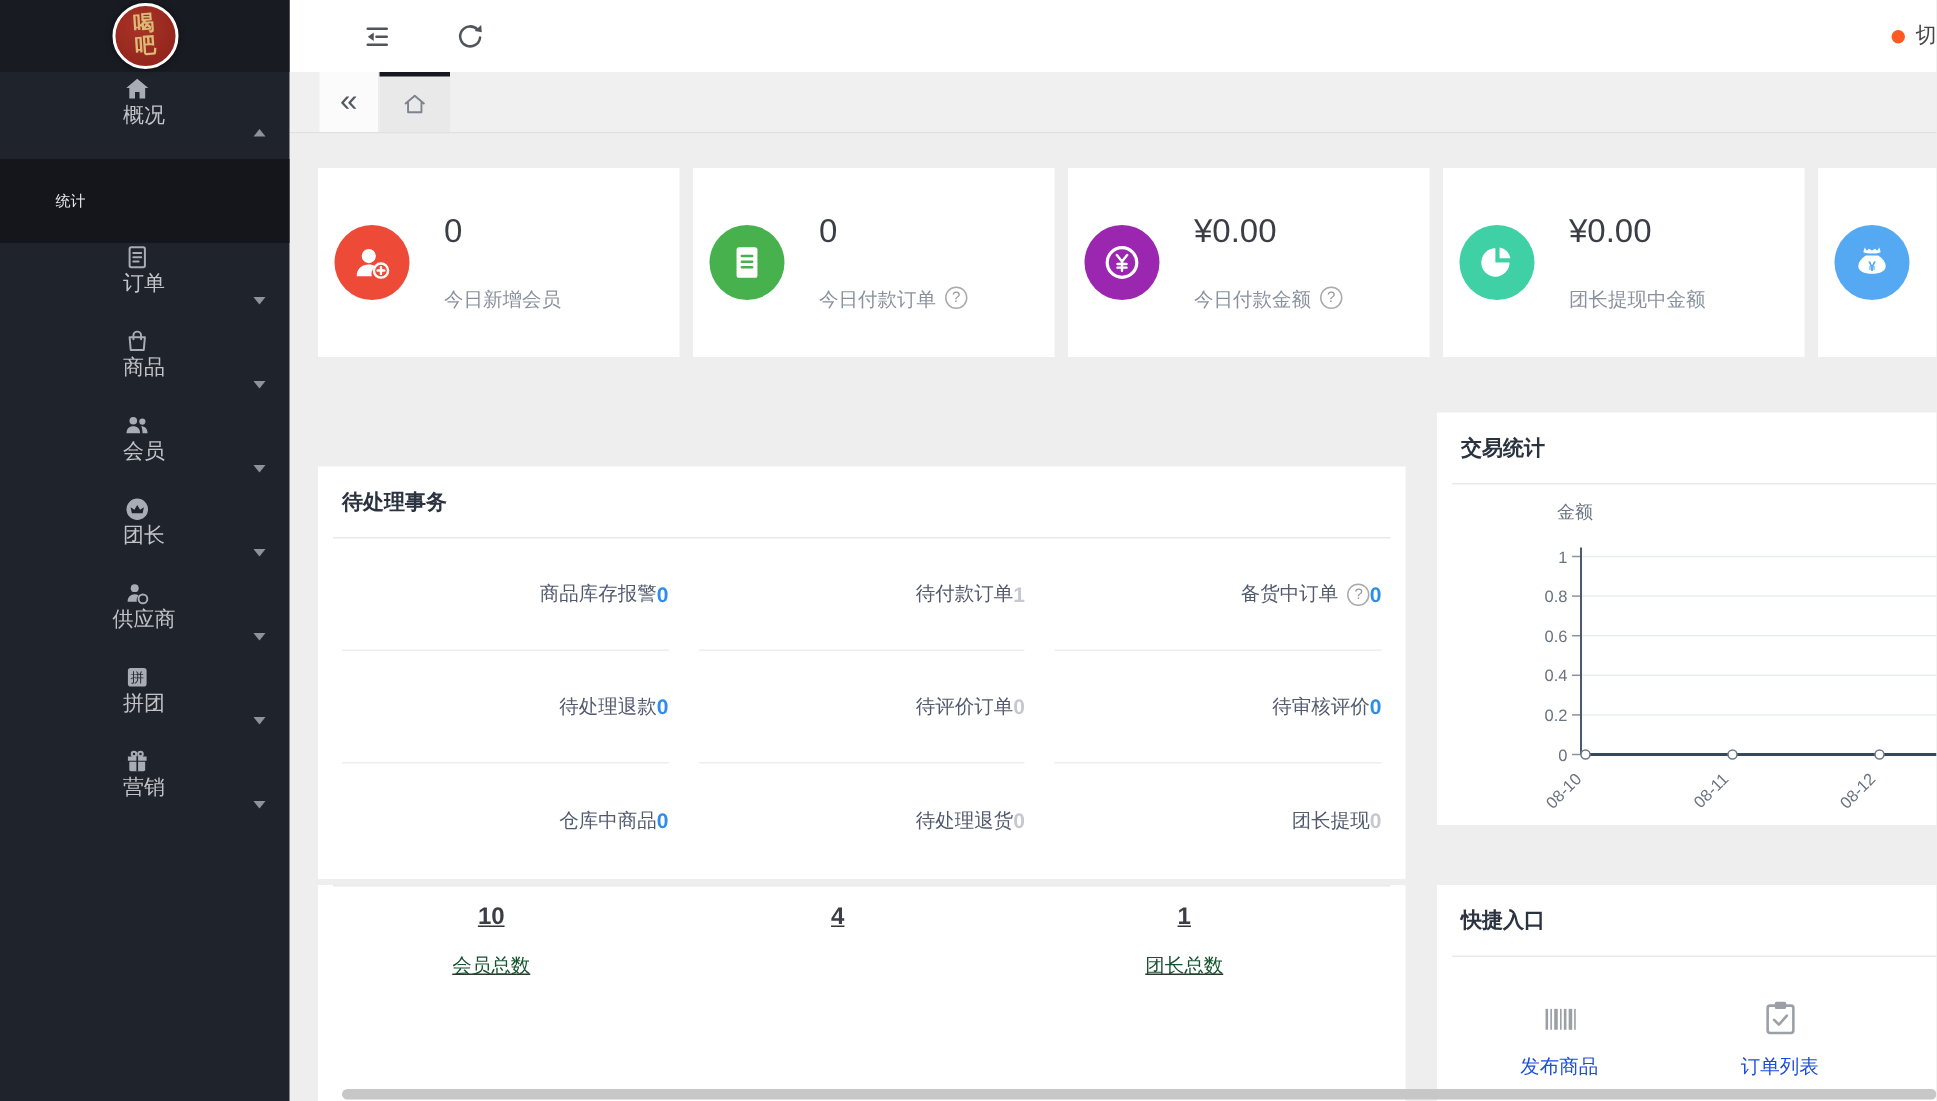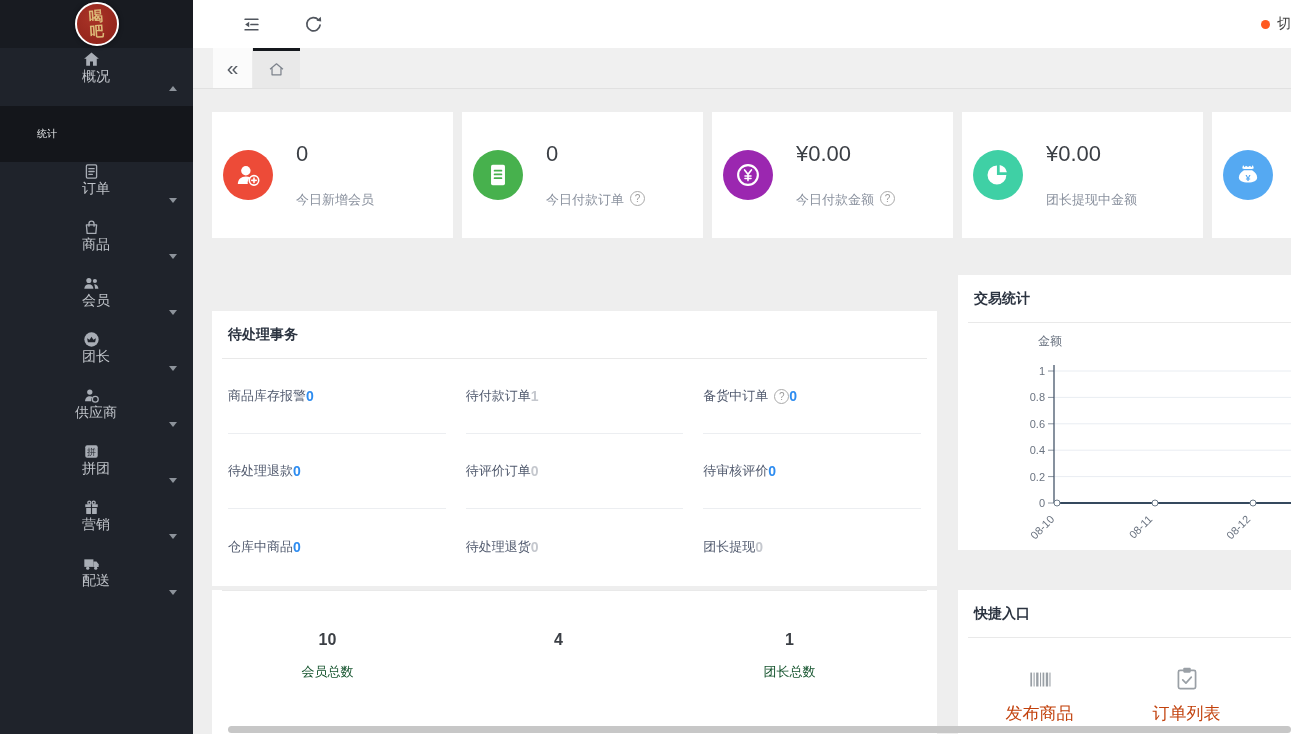--- a/index.html
+++ b/index.html
@@ -48,47 +48,47 @@
   .stat-value { font-size:22px; color:#3b3f45; }
   .stat-label { margin-top:24px; font-size:13px; color:#8a919e; display:flex; gap:6px; }
   .help { width:15px; height:15px; border-radius:50%; border:1px solid #aaa; color:#999; font-size:10px; line-height:13px; text-align:center; flex:none; cursor:pointer; }
 
   
   .panel { position:absolute; background:#fff; }
   .panel-title { height:47px; display:flex; align-items:center; padding-left:16px; font-size:14px; font-weight:bold; color:#2b3340; }
   .panel-divider { border-bottom:1px solid #e9e9e9; margin:0 10px; }
   #pending { left:19px; top:186px; width:725px; height:275px;margin-top:36px; }
   .p-grid { display:grid; grid-template-columns:repeat(3,1fr); column-gap:20px; padding:0 16px; }
-  .p-cell { height:75px; display:flex; align-items:center; justify-content:flex-start; font-size:13px; color:#515a6e; cursor:pointer; }
+  .p-cell { height:75px; display:flex; align-items:center; justify-content:flex-end; font-size:13px; color:#515a6e; cursor:pointer; }
   .p-cell:nth-child(-n+6) { border-bottom:1px solid #eceef1; }
   .p-label { display:flex; align-items:center; gap:6px; }
   .p-val { font-size:14px; font-weight:bold; }
   .num-blue { color:#2d8cf0; }
   .num-gray { color:#c5c8ce; }
 
   #chartp { left:765px; top:186px; width:540px; height:275px; }
   .c-grid { stroke:#e9edf2; stroke-width:1; }
   .c-axis { stroke:#46566a; stroke-width:1.3; }
   .c-tick { stroke:#8a94a0; stroke-width:1; }
   .c-series { stroke:#35495e; stroke-width:2; fill:none; }
   .c-marker { fill:#fff; stroke:#6c7a89; stroke-width:1; }
   .c-ticktext, .c-xtext { fill:#6a7380; font-size:11px; font-family:"Liberation Sans",sans-serif; }
   .c-ylabel { fill:#6a7380; font-size:12px; font-family:"Liberation Sans",sans-serif; }
 
   #mall { left:19px; top:501px; width:725px; height:300px; }
-  .m-row { display:flex; margin-top:40px; }
+  .m-row { display:flex; margin-top:12px;text-decoration:underline; }
   .m-item { width:231px; text-align:center; }
   .m-val { font-size:16px; font-weight:bold; color:#3b3f45; }
   .m-label { margin-top:14px; font-size:13px; color:#14532d; }
 
   #quick { left:765px; top:501px; width:540px; height:300px; }
   .q-row { display:flex; margin-top:26px; padding-left:8px; }
   .q-item { width:147px; display:flex; flex-direction:column; align-items:center; cursor:pointer; }
   .q-item svg { width:30px; height:30px; }
-  .q-label { margin-top:8px; font-size:17px; color:#c2410c; }
+  .q-label { margin-top:8px; font-size:13px; color:#1d4ed8; }
   .qi-stroke { fill:none; stroke:#9aa0a6; stroke-width:1.6; stroke-linecap:round; stroke-linejoin:round; }
   .qi-fill { fill:#9aa0a6; }
 
   .hscroll-thumb { position:absolute; left:35px; right:0; bottom:1px; height:7px; background:#c7c7c7; border-radius:4px; cursor:pointer; }
 </style>
 </head>
 <body>
 
 <div class="sidebar">
   <div class="logo-bar">
@@ -190,32 +190,20 @@
             <circle class="ic-stroke" cx="11.3" cy="3.9" r="1.6"></circle>
             <path class="ic-fill" d="M2.4 5.6 h13.2 v3 H2.4z"></path>
             <path class="ic-fill" d="M3.4 9.4 h11.2 V15 a1 1 0 0 1-1 1 H4.4 a1 1 0 0 1-1-1z"></path>
             <path d="M9 5.6 V16" stroke="#1f232b" stroke-width="1.2"></path>
           </svg>
       </span>
       <span class="mi-label">营销</span>
       <span class="chev down"></span>
     </div>
 
-    <div class="menu-item">
-      <span class="mi-icon">
-        <svg viewBox="0 0 18 18">
-            <path class="ic-fill" d="M1.4 4.6 h9.6 v8 H1.4z"></path>
-            <path class="ic-fill" d="M11 7 h3.3 l2.3 2.8 v2.8 H11z"></path>
-            <circle class="ic-fill" cx="5" cy="13.9" r="1.7"></circle>
-            <circle class="ic-fill" cx="13.5" cy="13.9" r="1.7"></circle>
-          </svg>
-      </span>
-      <span class="mi-label">配送</span>
-      <span class="chev down"></span>
-    </div>
 
   </div>
 </div>
 
 <div class="main">
 
   <div class="header">
     <div class="hd-btn">
       <svg viewBox="0 0 18 18">
           <path class="hd-stroke" d="M3 4 h12 M8.5 9 h6.5 M3 14 h12"></path>

